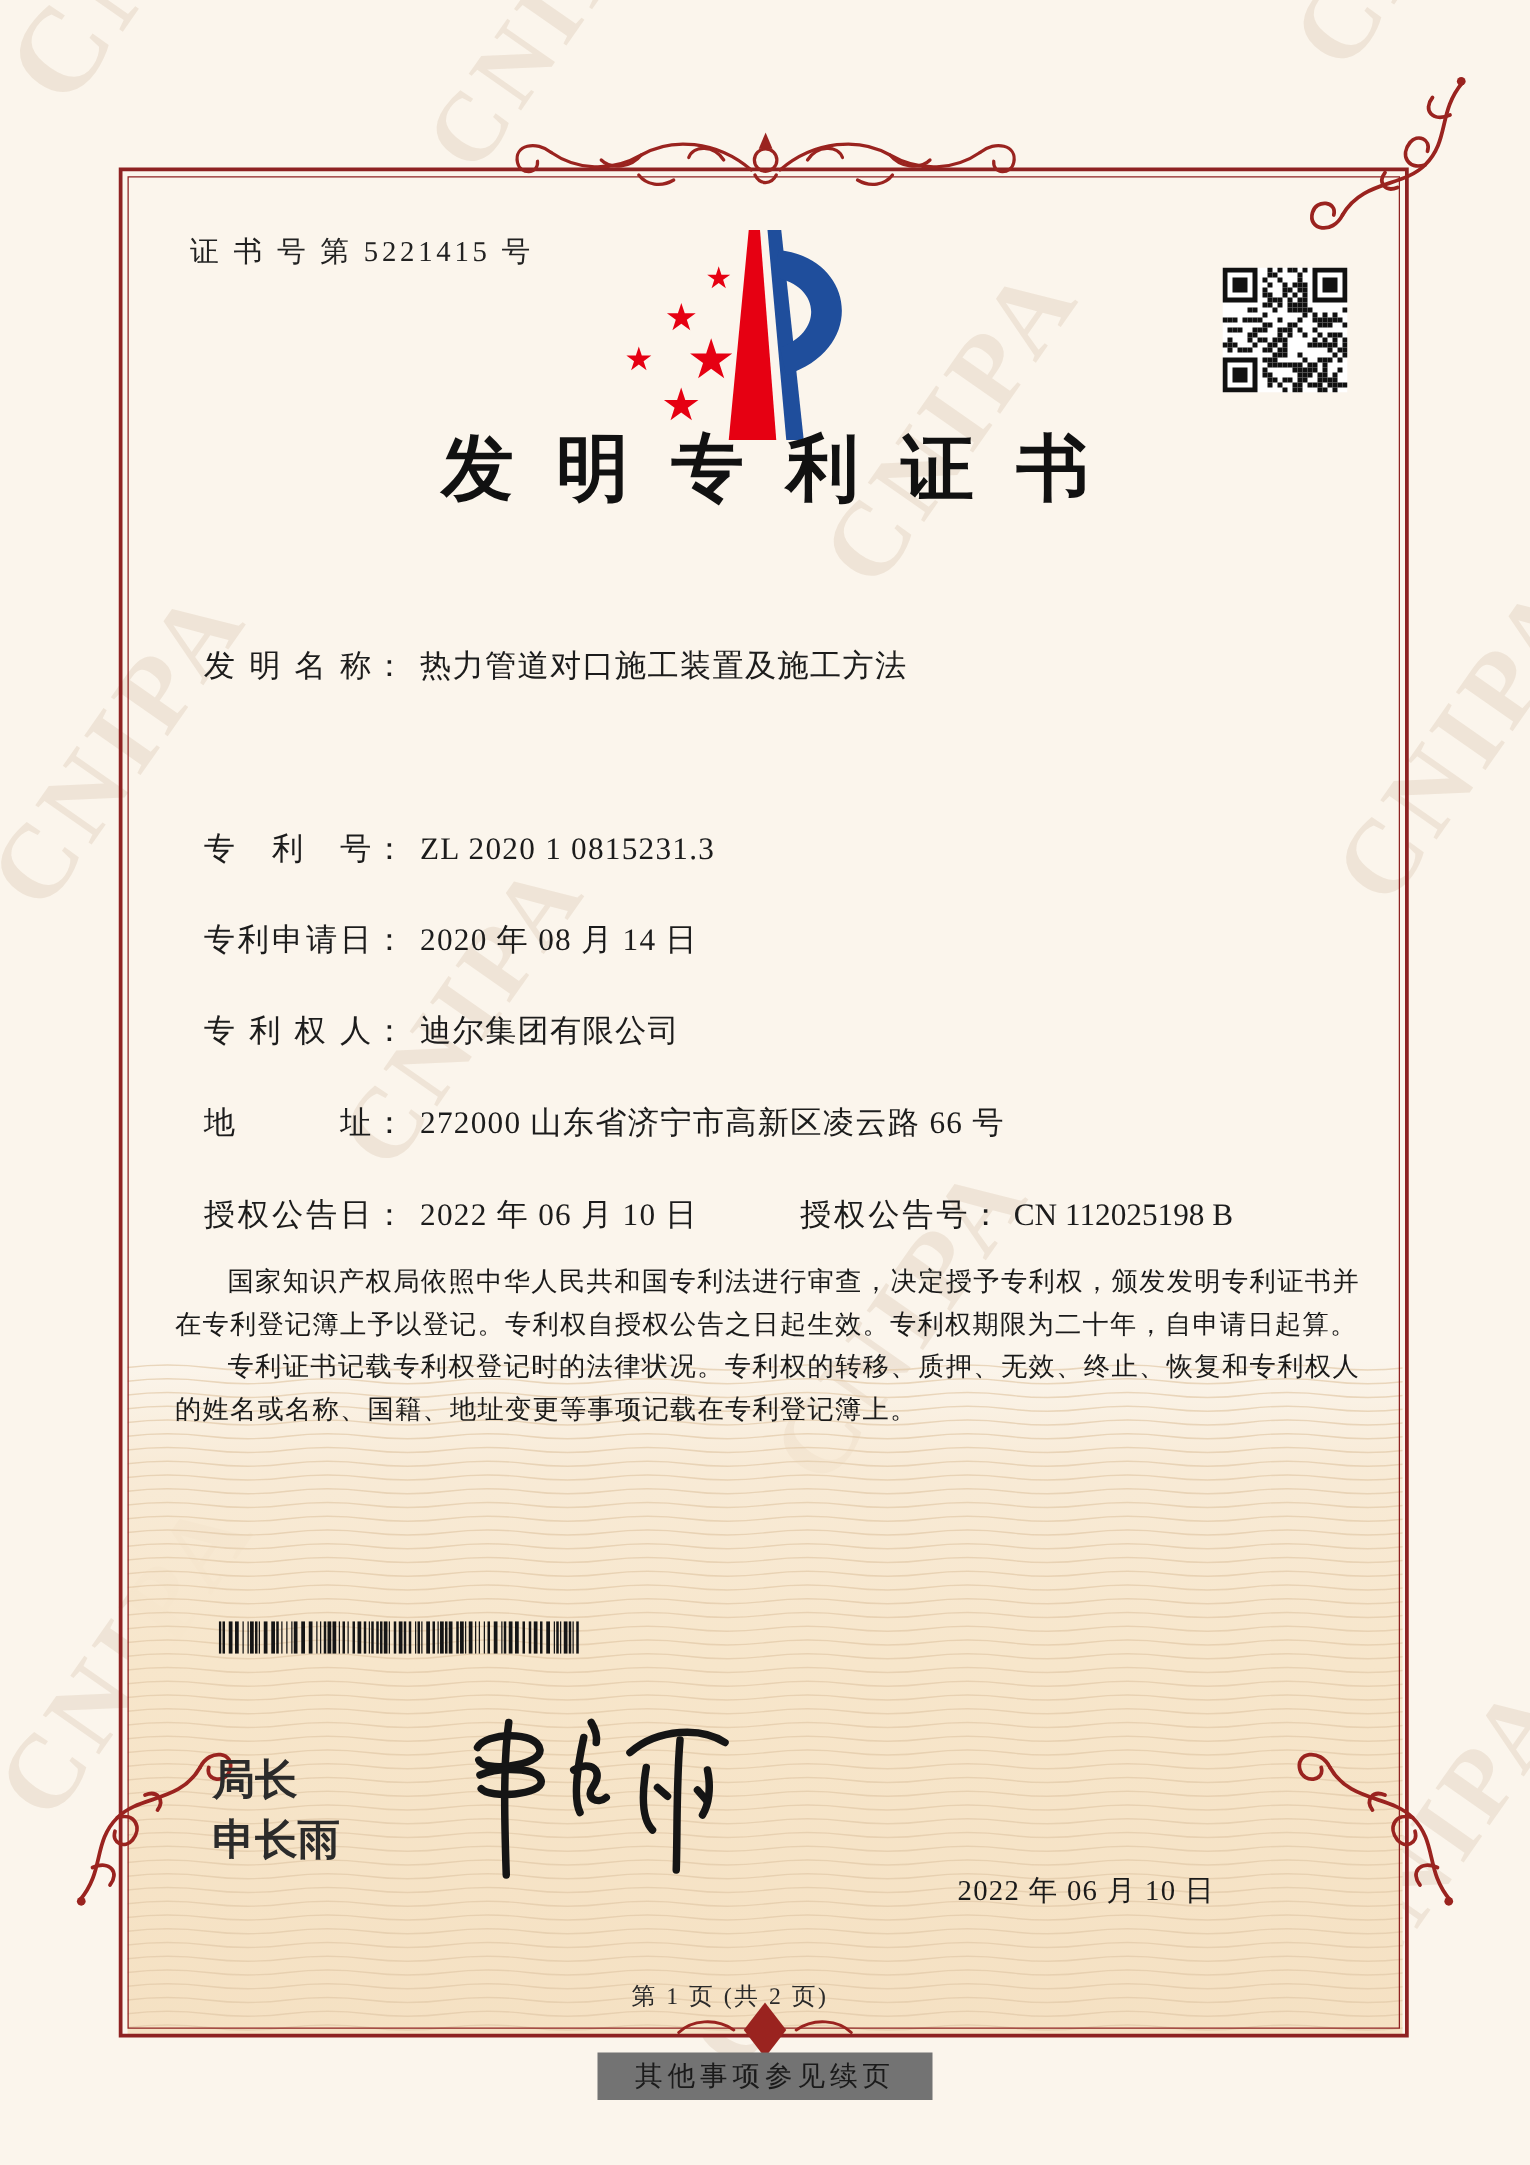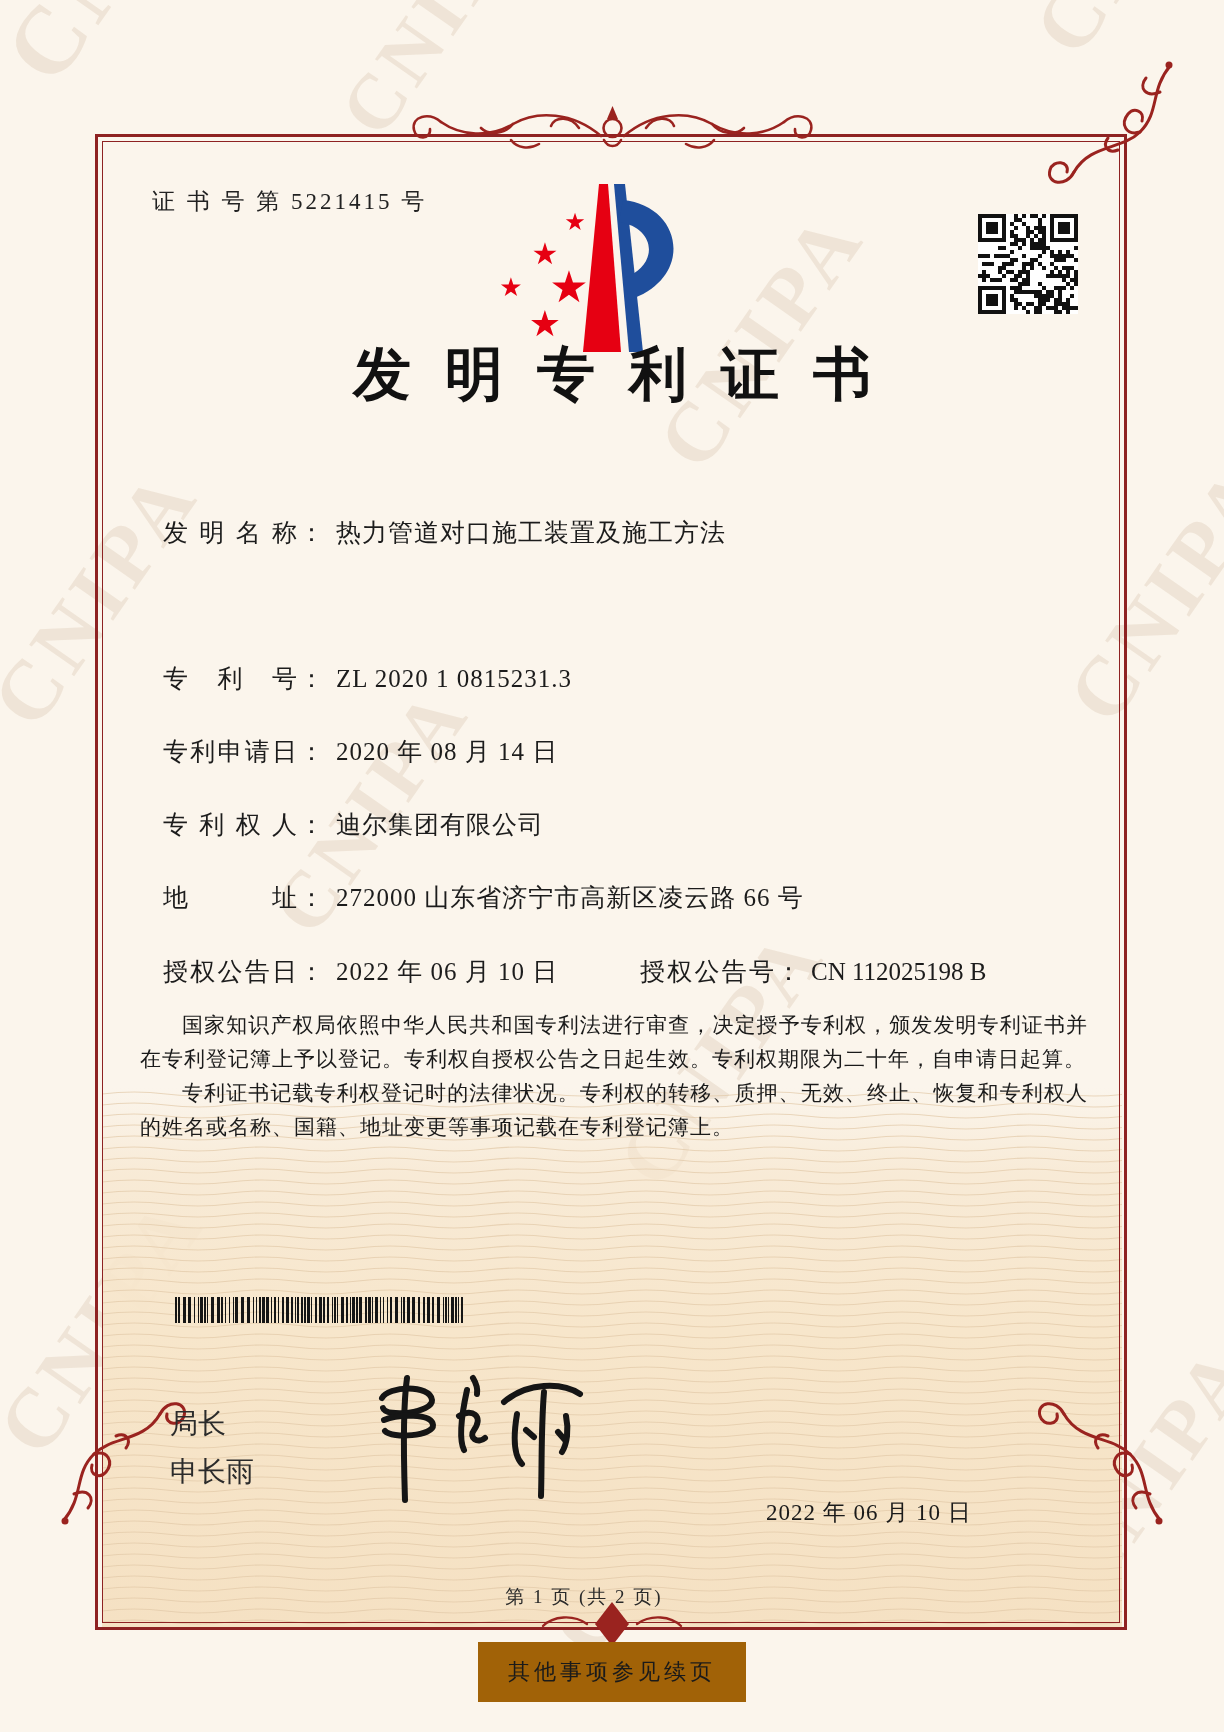--- a/index.html
+++ b/index.html
@@ -29,26 +29,26 @@
   .row .colon{display:inline-block;margin:0 12px 0 2px;}
   .row .val{letter-spacing:1px;margin-top:38px;}
   .grant2{position:absolute;left:640px;top:955px;font-size:25px;white-space:nowrap;}
   .grant2 .lbl{display:inline-block;width:134px;text-align:justify;text-align-last:justify;}
   .grant2 .colon{display:inline-block;margin:0 10px 0 2px;}
   .paras{position:absolute;left:140px;top:1008px;width:948px;font-size:21px;line-height:34px;
          text-align:justify;color:#1a1a1a;}
   .paras p{margin:0;text-indent:2em;letter-spacing:1px;}
   .barcode{position:absolute;left:175px;top:1297px;}
   .officer{position:absolute;left:170px;top:1400px;font-family:"Liberation Sans","DejaVu Sans",sans-serif;
-           font-weight:normal;font-size:28px;color:#2b2b2b;line-height:48px;}
+           font-weight:bold;font-size:34px;color:#2b2b2b;line-height:48px;}
   .signature{position:absolute;left:352px;top:1368px;}
   .issue-date{position:absolute;left:766px;top:1497px;font-size:23px;letter-spacing:1px;color:#1a1a1a;}
   .page-info{position:absolute;left:0;right:56px;top:1584px;text-align:center;font-size:19px;color:#2a2a2a;letter-spacing:2px;}
-  .footer-note{position:absolute;left:50%;transform:translateX(-50%);top:1642px;background:#a16207;
-           padding:15px 30px;font-size:22px;letter-spacing:4px;color:#1a1a1a;white-space:nowrap;z-index:6;}
+  .footer-note{position:absolute;left:50%;transform:translateX(-50%);top:1642px;background:#737373;
+           padding:4px 30px;font-size:22px;letter-spacing:4px;color:#1a1a1a;white-space:nowrap;z-index:6;}
 </style>
 </head>
 <body>
 
 <div class="page">
 
   <div id="wm-layer">
       <div class="wm" style="left: -18px; top: 38px; font-size: 96px;">CNIPA</div>
       <div class="wm" style="left: 322px; top: 100px; font-size: 78px;">CNIPA</div>
       <div class="wm" style="left: 1014px; top: 16px; font-size: 84px;">CNIPA</div>

